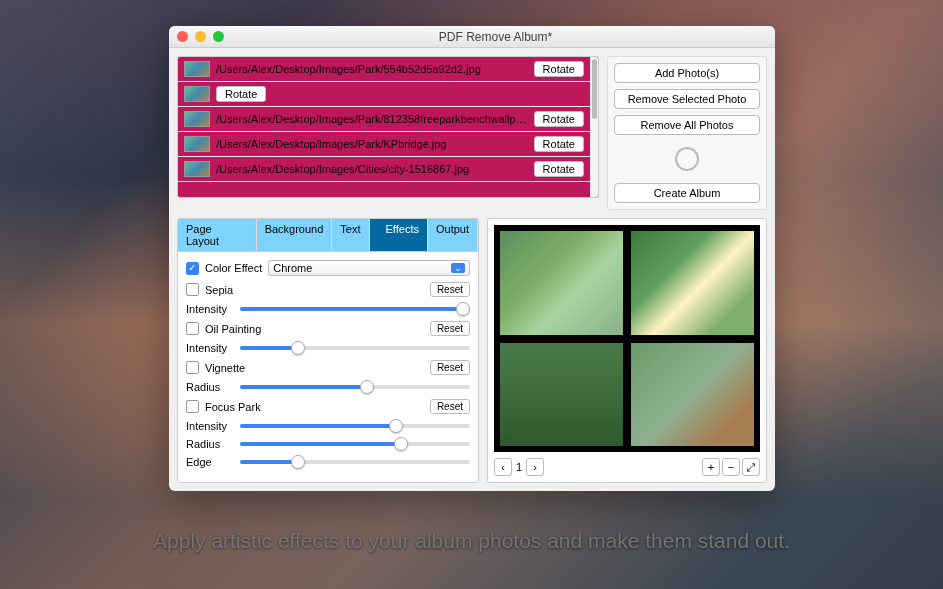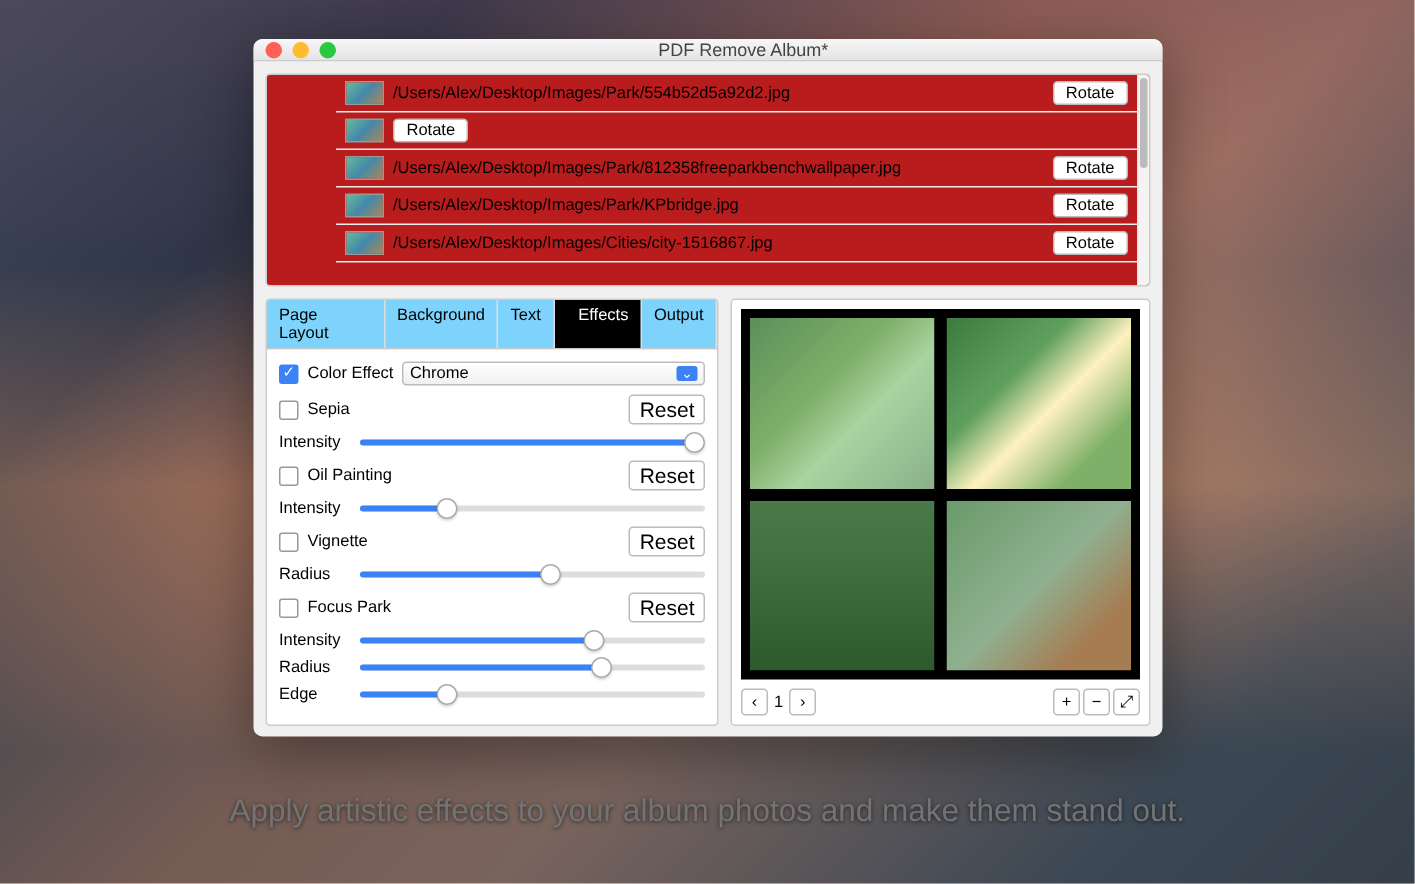--- a/index.html
+++ b/index.html
@@ -25,47 +25,47 @@
 .traffic { display: flex; gap: 7px; }
 .dot { width: 11px; height: 11px; border-radius: 50%; }
 .dot.red { background: #ff5f57; }
 .dot.yellow { background: #febc2e; }
 .dot.green { background: #28c840; }
 .title { flex: 1; text-align: center; font-size: 12px; color: #444; }
 
 .content { flex: 1; display: flex; flex-direction: column; padding: 8px; gap: 8px; }
 
 .top-row { display: flex; gap: 8px; }
-.file-list-wrap { flex: 1; display: flex; border: 1px solid #ccc; background: #b91c1c; border-radius: 3px; overflow: hidden; height: 142px; padding-left: 46px; }
+.file-list-wrap { flex: 1; display: flex; border: 1px solid #ccc; background: #be185d; border-radius: 3px; overflow: hidden; height: 142px; }
 .file-list { flex: 1; overflow-y: auto; }
 .file-row { display: flex; align-items: center; gap: 6px; padding: 4px 6px; border-bottom: 1px solid #eee; font-size: 11px; }
 .thumb { width: 26px; height: 16px; border: 1px solid #999; background: linear-gradient(135deg,#6b9,#48a,#a85); flex-shrink: 0; }
 .path { flex: 1; overflow: hidden; text-overflow: ellipsis; white-space: nowrap; }
 .row-btn { font-size: 11px; padding: 1px 8px; background: #fff; border: 1px solid #bbb; border-radius: 3px; }
 .scroll-track { width: 8px; background: #f3f3f3; border-left: 1px solid #e5e5e5; position: relative; }
 .scroll-thumb { position: absolute; left: 1px; right: 1px; top: 2px; height: 60px; background: #bbb; border-radius: 3px; }
 
 .side-buttons { width: 160px; display: flex; flex-direction: column; gap: 6px; border: 1px solid #ddd; background: #f7f7f7; border-radius: 3px; padding: 6px; }
 .mac-btn { font-size: 11px; padding: 3px 6px; background: #fff; border: 1px solid #bbb; border-radius: 4px; text-align: center; }
 .spinner { align-self: center; width: 24px; height: 24px; border: 2px solid #bbb; border-radius: 50%; margin: 6px 0; }
 
 .bottom-row { flex: 1; display: flex; gap: 8px; }
 .tabs-panel { flex: 1; border: 1px solid #ccc; background: #fff; border-radius: 3px; display: flex; flex-direction: column; overflow: hidden; }
 .tab-bar { display: flex; border-bottom: 1px solid #ccc; }
 .tab { font-size: 11px; padding: 4px 8px; border-right: 1px solid #ddd; background: #7dd3fc; }
-.tab.active { background: #000000; color: #fff; padding-left: 16px; }
+.tab.active { background: #0369a1; color: #fff; padding-left: 16px; }
 .effects-body { flex: 1; overflow-y: auto; padding: 8px; }
 
 .eff-row { display: flex; align-items: center; gap: 6px; margin-bottom: 6px; font-size: 11px; }
 .eff-check { width: 13px; height: 13px; border: 1px solid #999; border-radius: 2px; display: flex; align-items: center; justify-content: center; background: #fff; }
 .eff-check.on { background: #3b82f6; border-color: #3b82f6; color: #fff; font-size: 10px; line-height: 1; }
 .eff-label { flex: 0 0 auto; }
 .eff-select { flex: 1; padding: 1px 4px; border: 1px solid #bbb; border-radius: 3px; background: linear-gradient(#fff,#f0f0f0); display: flex; justify-content: space-between; align-items: center; font-size: 11px; }
 .eff-select .chev { background: #3b82f6; color: #fff; width: 14px; text-align: center; border-radius: 2px; font-size: 9px; }
-.reset-btn { margin-left: auto; font-size: 14px; padding: 1px 6px; background: #fff; border: 1px solid #bbb; border-radius: 3px; }
+.reset-btn { margin-left: auto; font-size: 10px; padding: 1px 6px; background: #fff; border: 1px solid #bbb; border-radius: 3px; }
 .slider-row { display: flex; align-items: center; gap: 6px; margin-bottom: 6px; font-size: 11px; }
 .slider-label { width: 48px; }
 .slider { flex: 1; height: 4px; background: #ddd; border-radius: 2px; position: relative; }
 .slider-fill { position: absolute; left: 0; top: 0; bottom: 0; background: #3b82f6; border-radius: 2px; }
 .slider-knob { position: absolute; top: -5px; width: 14px; height: 14px; background: #fff; border: 1px solid #aaa; border-radius: 50%; transform: translateX(-50%); box-shadow: 0 1px 2px rgba(0,0,0,0.2); }
 
 .preview-panel { width: 280px; border: 1px solid #ccc; background: #fff; border-radius: 3px; display: flex; flex-direction: column; padding: 6px; gap: 6px; }
 .preview-area { flex: 1; background: #000; padding: 4px; display: grid; grid-template-columns: 1fr 1fr; grid-template-rows: 1fr 1fr; gap: 4px; }
 .ptile { background: linear-gradient(135deg,#5a8f5a 0%,#7fb069 40%,#a8d4a0 60%,#8ab08a 100%); border: 2px solid #000; }
 .ptile.t2 { background: linear-gradient(135deg,#3d7a3d 0%,#5fa05f 35%,#fff2c0 55%,#7fb069 80%); }
@@ -121,20 +121,27 @@
             <div class="file-row">
               <div class="thumb"></div>
               <div class="path">/Users/Alex/Desktop/Images/Cities/city-1516867.jpg</div>
               <button class="row-btn">Rotate</button>
             </div>
           </div>
         <div class="scroll-track">
           <div class="scroll-thumb"></div>
         </div>
       </div>
+      <div class="side-buttons">
+        <button class="mac-btn">Add Photo(s)</button>
+        <button class="mac-btn">Remove Selected Photo</button>
+        <button class="mac-btn">Remove All Photos</button>
+        <div class="spinner"></div>
+        <button class="mac-btn">Create Album</button>
+      </div>
     </div>
 
     <div class="bottom-row">
       <div class="tabs-panel">
         <div class="tab-bar">
           <div class="tab">Page Layout</div>
           <div class="tab">Background</div>
           <div class="tab">Text</div>
           <div class="tab active">Effects</div>
           <div class="tab">Output</div>

